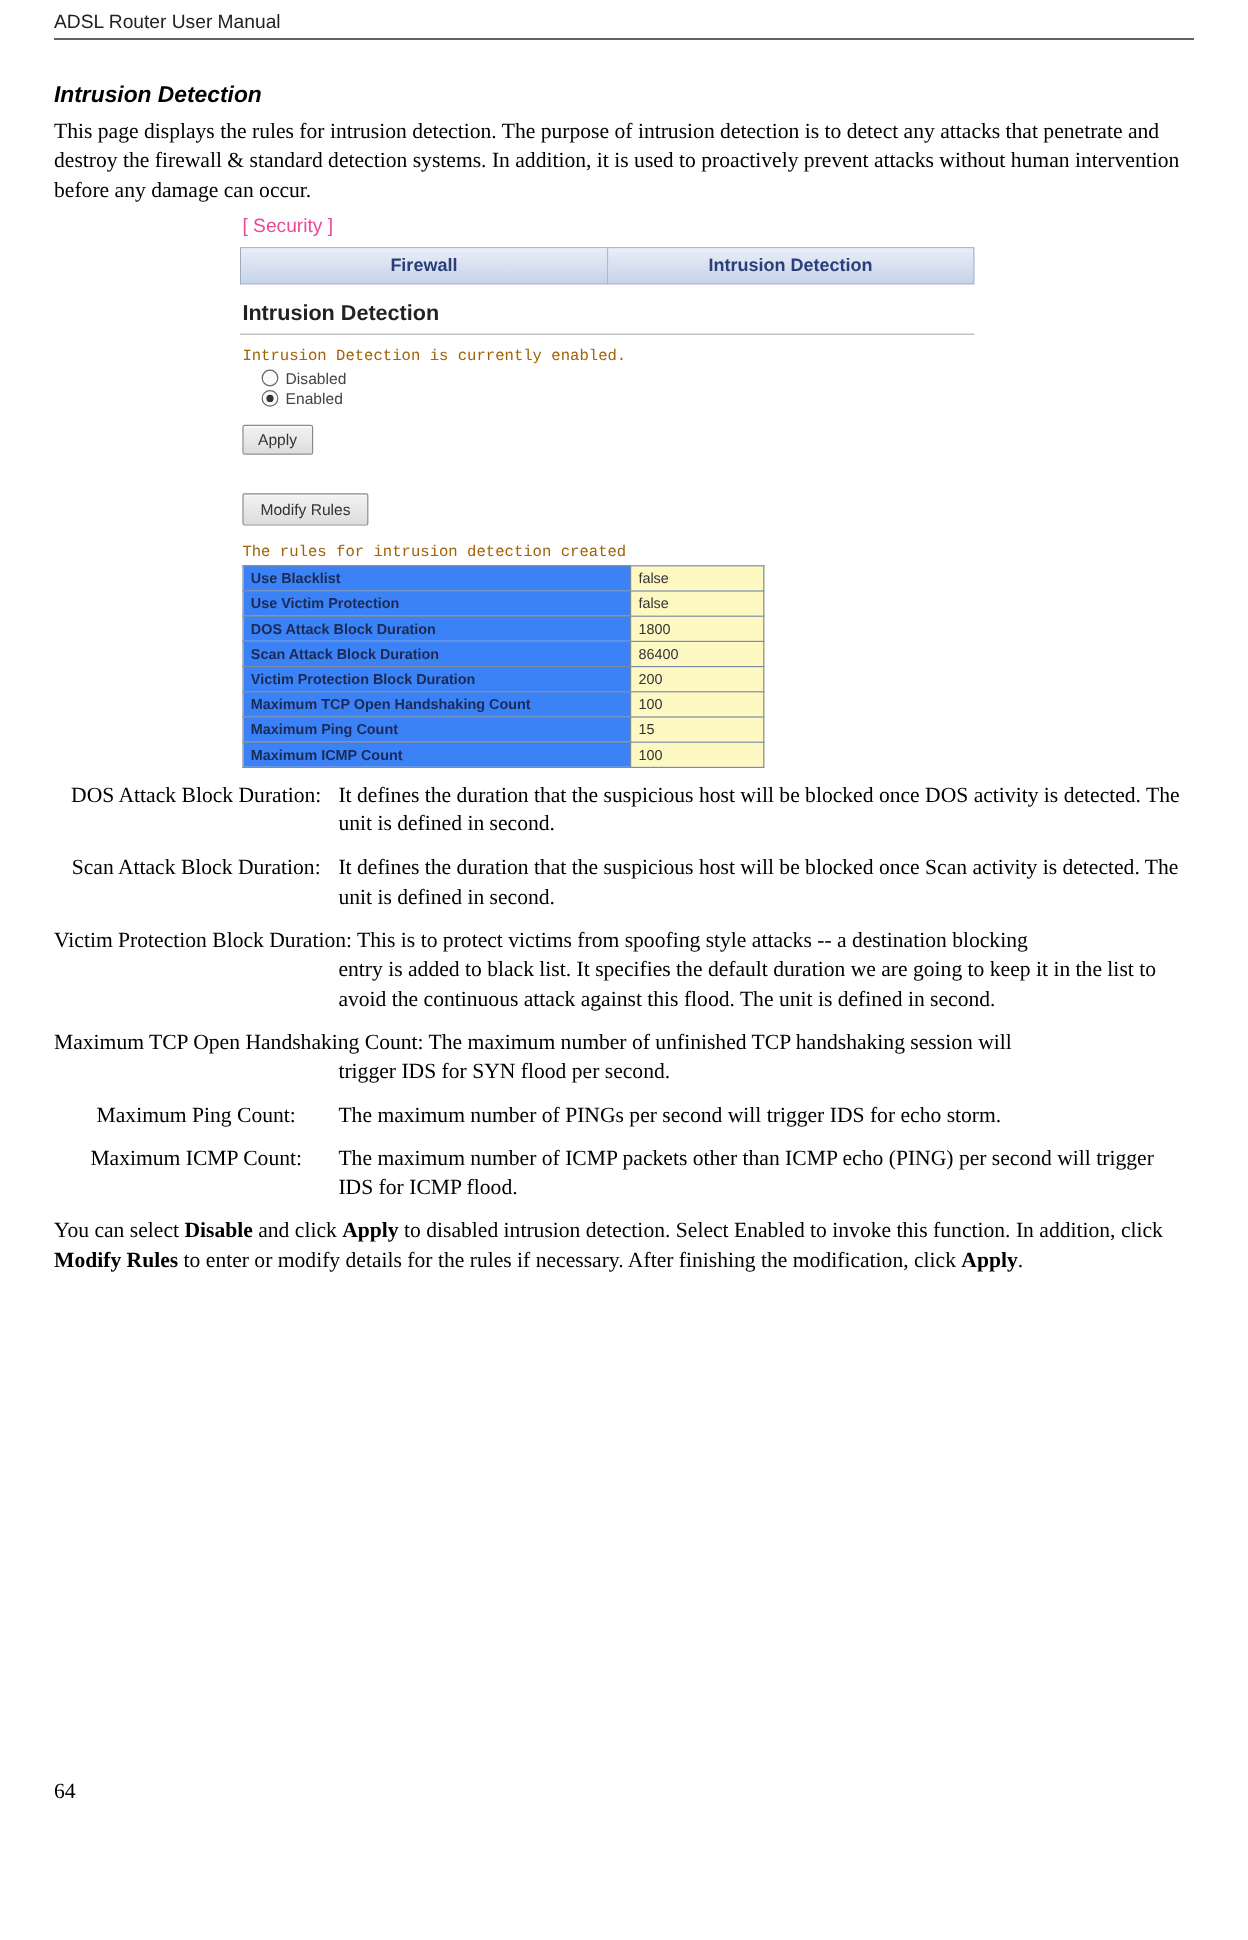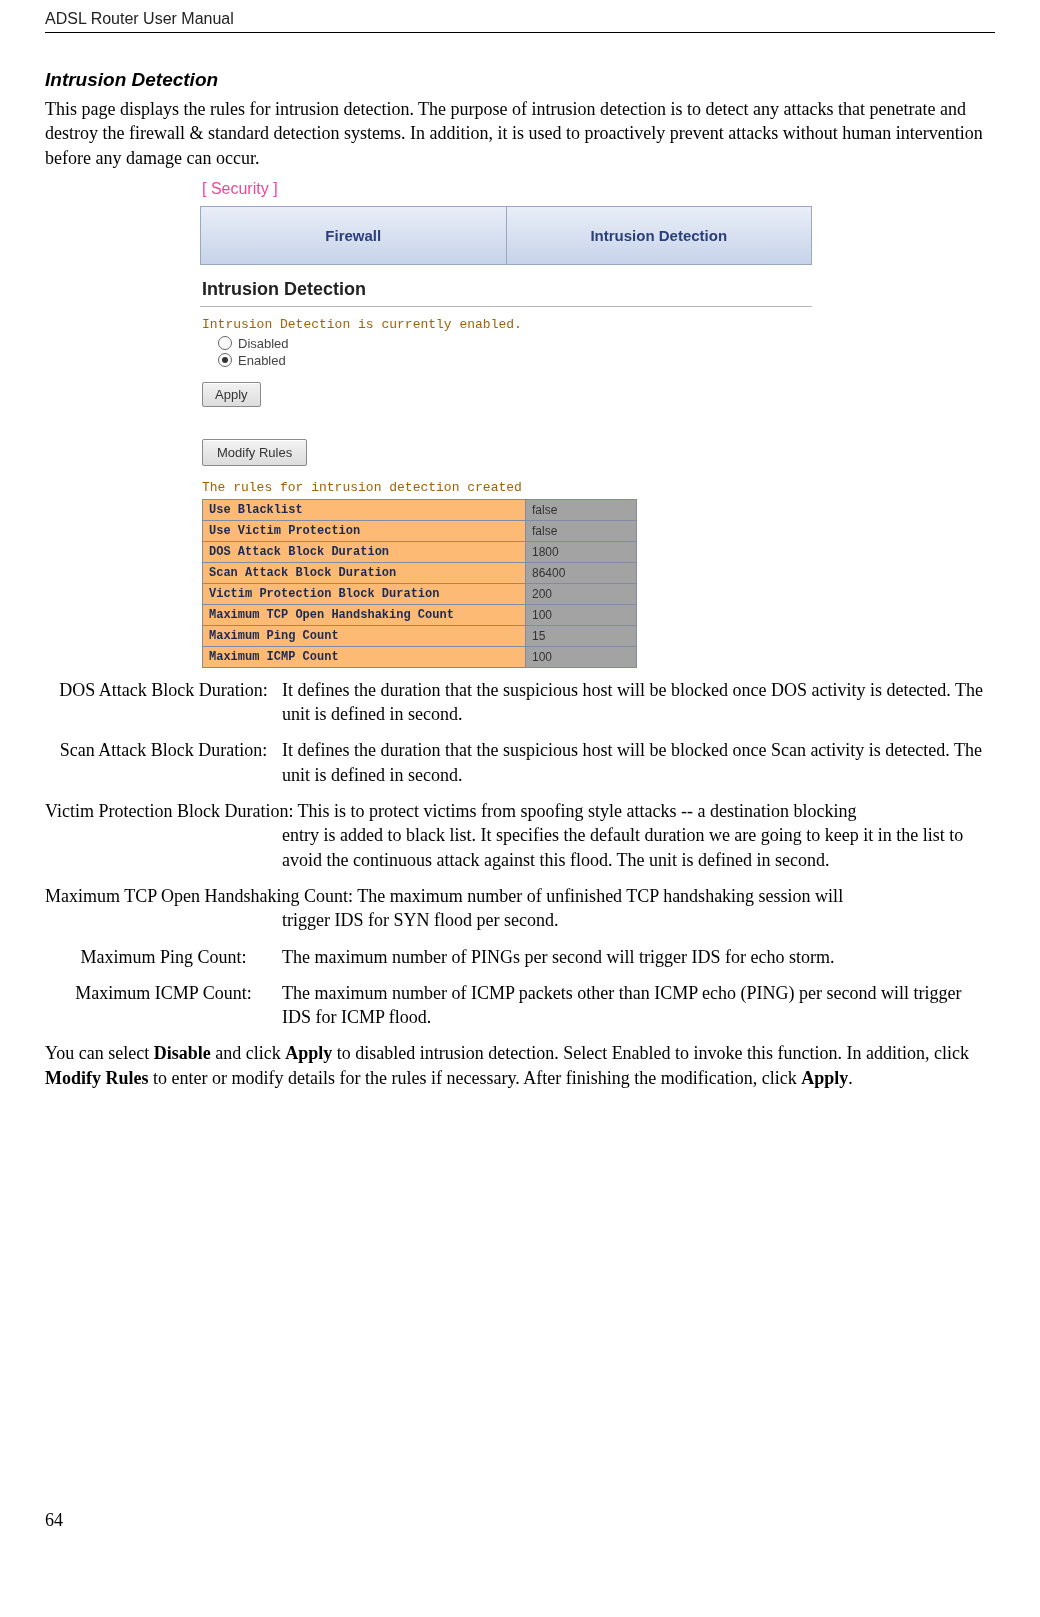--- a/index.html
+++ b/index.html
@@ -47,21 +47,21 @@
   .ss-tabs {
     display: flex;
     border: 1px solid #9aa9c0;
   }
   .ss-tab {
     flex: 1;
     text-align: center;
     font-family: Arial, sans-serif;
     font-weight: bold;
     font-size: 15px;
-    padding: 20px 0;
+    padding: 6px 0;
     color: #2a3f7a;
     background: linear-gradient(#e9eef7, #c7d3ea);
     border-right: 1px solid #9aa9c0;
   }
   .ss-tab:last-child { border-right: none; }
   .ss-sub {
     font-family: Arial, sans-serif;
     font-weight: bold;
     font-size: 18px;
     color: #222;
@@ -117,28 +117,27 @@
     width: 435px;
     margin-left: 2px;
     font-family: Arial, sans-serif;
     font-size: 12px;
   }
   .ss-rules-table td {
     border: 1px solid #7f8ca3;
     padding: 3px 6px;
   }
   .ss-rules-table td.k {
-    background: #fdba74;
+    background: #3b82f6;
     color: #1b2a55;
     font-weight: bold;
     width: 310px;
-    font-family: Liberation Mono, monospace;
   }
   .ss-rules-table td.v {
-    background: #a3a3a3;
+    background: #fef9c3;
     color: #333;
     text-align: left;
   }
 
   .def-block {
     margin: 10px 0 12px 0;
     line-height: 1.35;
   }
   .def-block .desc-cont {
     display: block;

